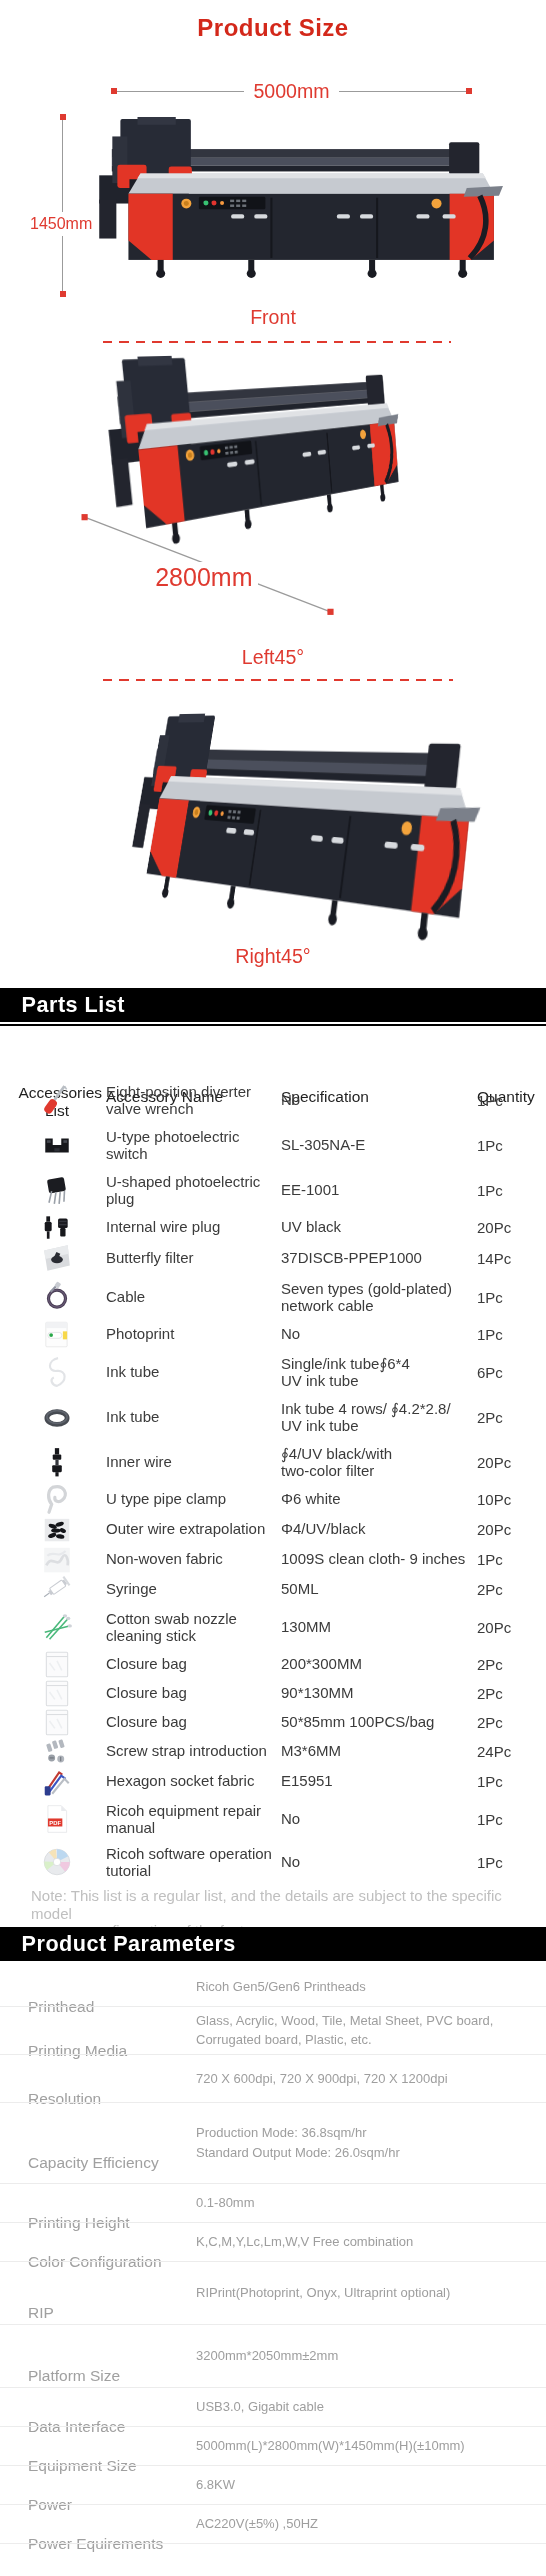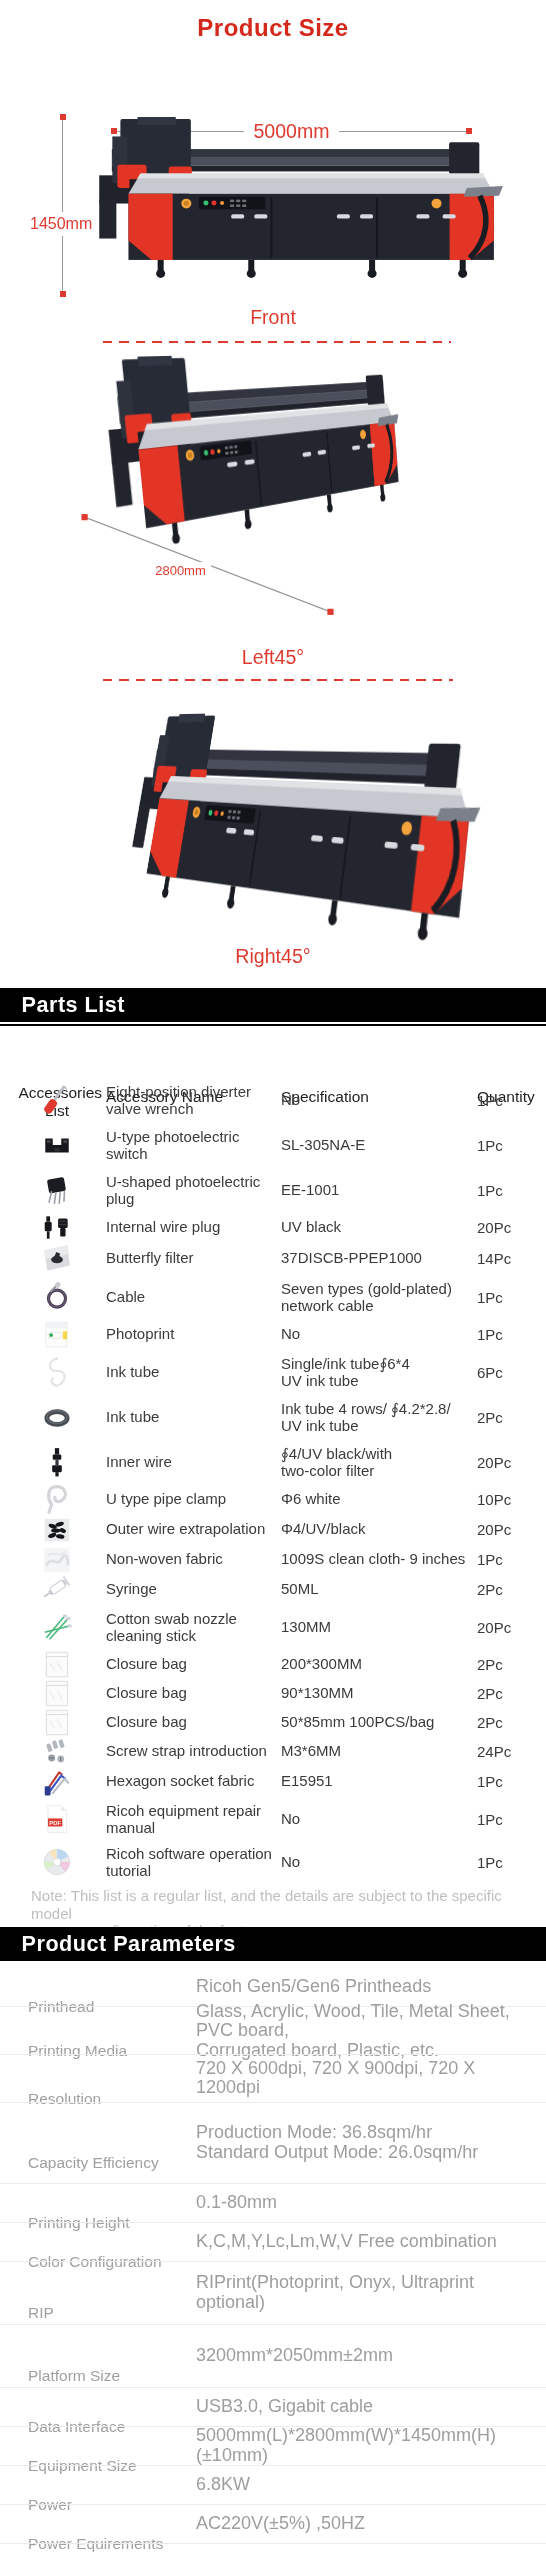--- a/index.html
+++ b/index.html
@@ -15,39 +15,39 @@
   .bar-underline{left:0;width:546px;height:1.5px;background:#000;}
   
   .dim-h{display:flex;align-items:center;}
   .dim-h .dline{flex:1;height:1px;background:#9b9b9b;}
   .dim-h .tick{width:6.2px;height:6.2px;background:#df3a30;}
   .dim-h .dim-text{color:#df3a30;font-size:19.6px;padding:0 9.3px;white-space:nowrap;}
   .dim-v{display:flex;flex-direction:column;align-items:center;}
   .dim-v .vline{width:1px;flex:1;background:#9b9b9b;}
   .dim-v .tick{width:6.2px;height:6.2px;background:#df3a30;}
   .vdim-text{color:#df3a30;font-size:16px;background:#fff;padding:3.1px 1px;white-space:nowrap;}
-  .ddim-text{color:#df3a30;font-size:13px;background:#fff;padding:1px 5.2px;white-space:nowrap;text-align:center;}
+  .ddim-text{color:#df3a30;font-size:25px;background:#fff;padding:1px 5.2px;white-space:nowrap;text-align:center;}
   .dashed{height:1.5px;background:repeating-linear-gradient(90deg,#e0392e 0 9.3px,transparent 9.3px 16.5px);}
   
   .printer-fig svg{width:100%;height:100%;}
   
   .pheader{left:0;width:546px;margin-top:44px;}
   .pheader div{position:absolute;font-size:15.5px;color:#1f1f1f;font-weight:500;line-height:17.5px;}
   .prow{position:relative;}
   .prow .c-icon{position:absolute;left:32px;width:49px;top:50%;transform:translateY(-50%);display:flex;justify-content:center;}
   .prow .c-icon svg{width:32px;height:32px;}
   .prow .c-name{position:absolute;left:106px;width:170px;top:50%;transform:translateY(-50%);font-size:15px;line-height:17.5px;color:#3b3b3b;}
   .prow .c-spec{position:absolute;left:281px;width:185px;top:50%;transform:translateY(-50%);font-size:15px;line-height:17.5px;color:#3b3b3b;}
   .prow .c-qty{position:absolute;left:477px;width:62px;top:50%;transform:translateY(-50%);font-size:15px;color:#3b3b3b;}
   .note{font-size:15px;line-height:17.5px;color:#bfbfbf;}
   
   .prm{position:relative;}
   .prm + .prm{border-top:0.5px solid #ececec;}
   .prm-label{position:absolute;left:28px;width:155px;top:50%;transform:translateY(-50%);font-size:15.5px;line-height:18.5px;color:#a0a0a0;margin-top:20px;}
-  .prm-val{position:absolute;left:196px;width:335px;top:50%;transform:translateY(-50%);font-size:18px;line-height:19.6px;color:#9e9e9e;}
+  .prm-val{position:absolute;left:196px;width:335px;top:50%;transform:translateY(-50%);font-size:13px;line-height:19.6px;color:#9e9e9e;}
 </style>
 </head>
 <body>
 
 <svg width="0" height="0" style="position:absolute">
   <symbol id="printer-sym" viewBox="0 0 880 360" preserveAspectRatio="none">
     <rect x="70" y="120" width="150" height="58" fill="#20232c"></rect>
     <rect x="70" y="170" width="34" height="80" fill="#23252e"></rect>
     <rect x="95" y="66" width="700" height="18" fill="#32353f"></rect>
     <rect x="95" y="84" width="700" height="16" fill="#4b4f5c"></rect>
@@ -101,21 +101,21 @@
       <rect x="786" y="294" width="12" height="22"></rect>
         <circle cx="792" cy="322" r="9"></circle>
     </g>
   </symbol>
 </svg>
 
 <div class="page">
 
   <div class="abs main-title" style="top:14.4px;">Product Size</div>
 
-  <div class="abs dim-h" style="left:111px;top:82px;width:361px;height:18.5px;margin-top:40px;">
+  <div class="abs dim-h" style="left:111px;top:82px;width:361px;height:18.5px;">
     <span class="tick"></span>
     <span class="dline"></span>
     <span class="dim-text">5000mm</span>
     <span class="dline"></span>
     <span class="tick"></span>
   </div>
 
   <div class="abs dim-v" style="left:59px;top:114px;width:7.2px;height:183px;">
     <span class="tick"></span>
     <span class="vline"></span>

